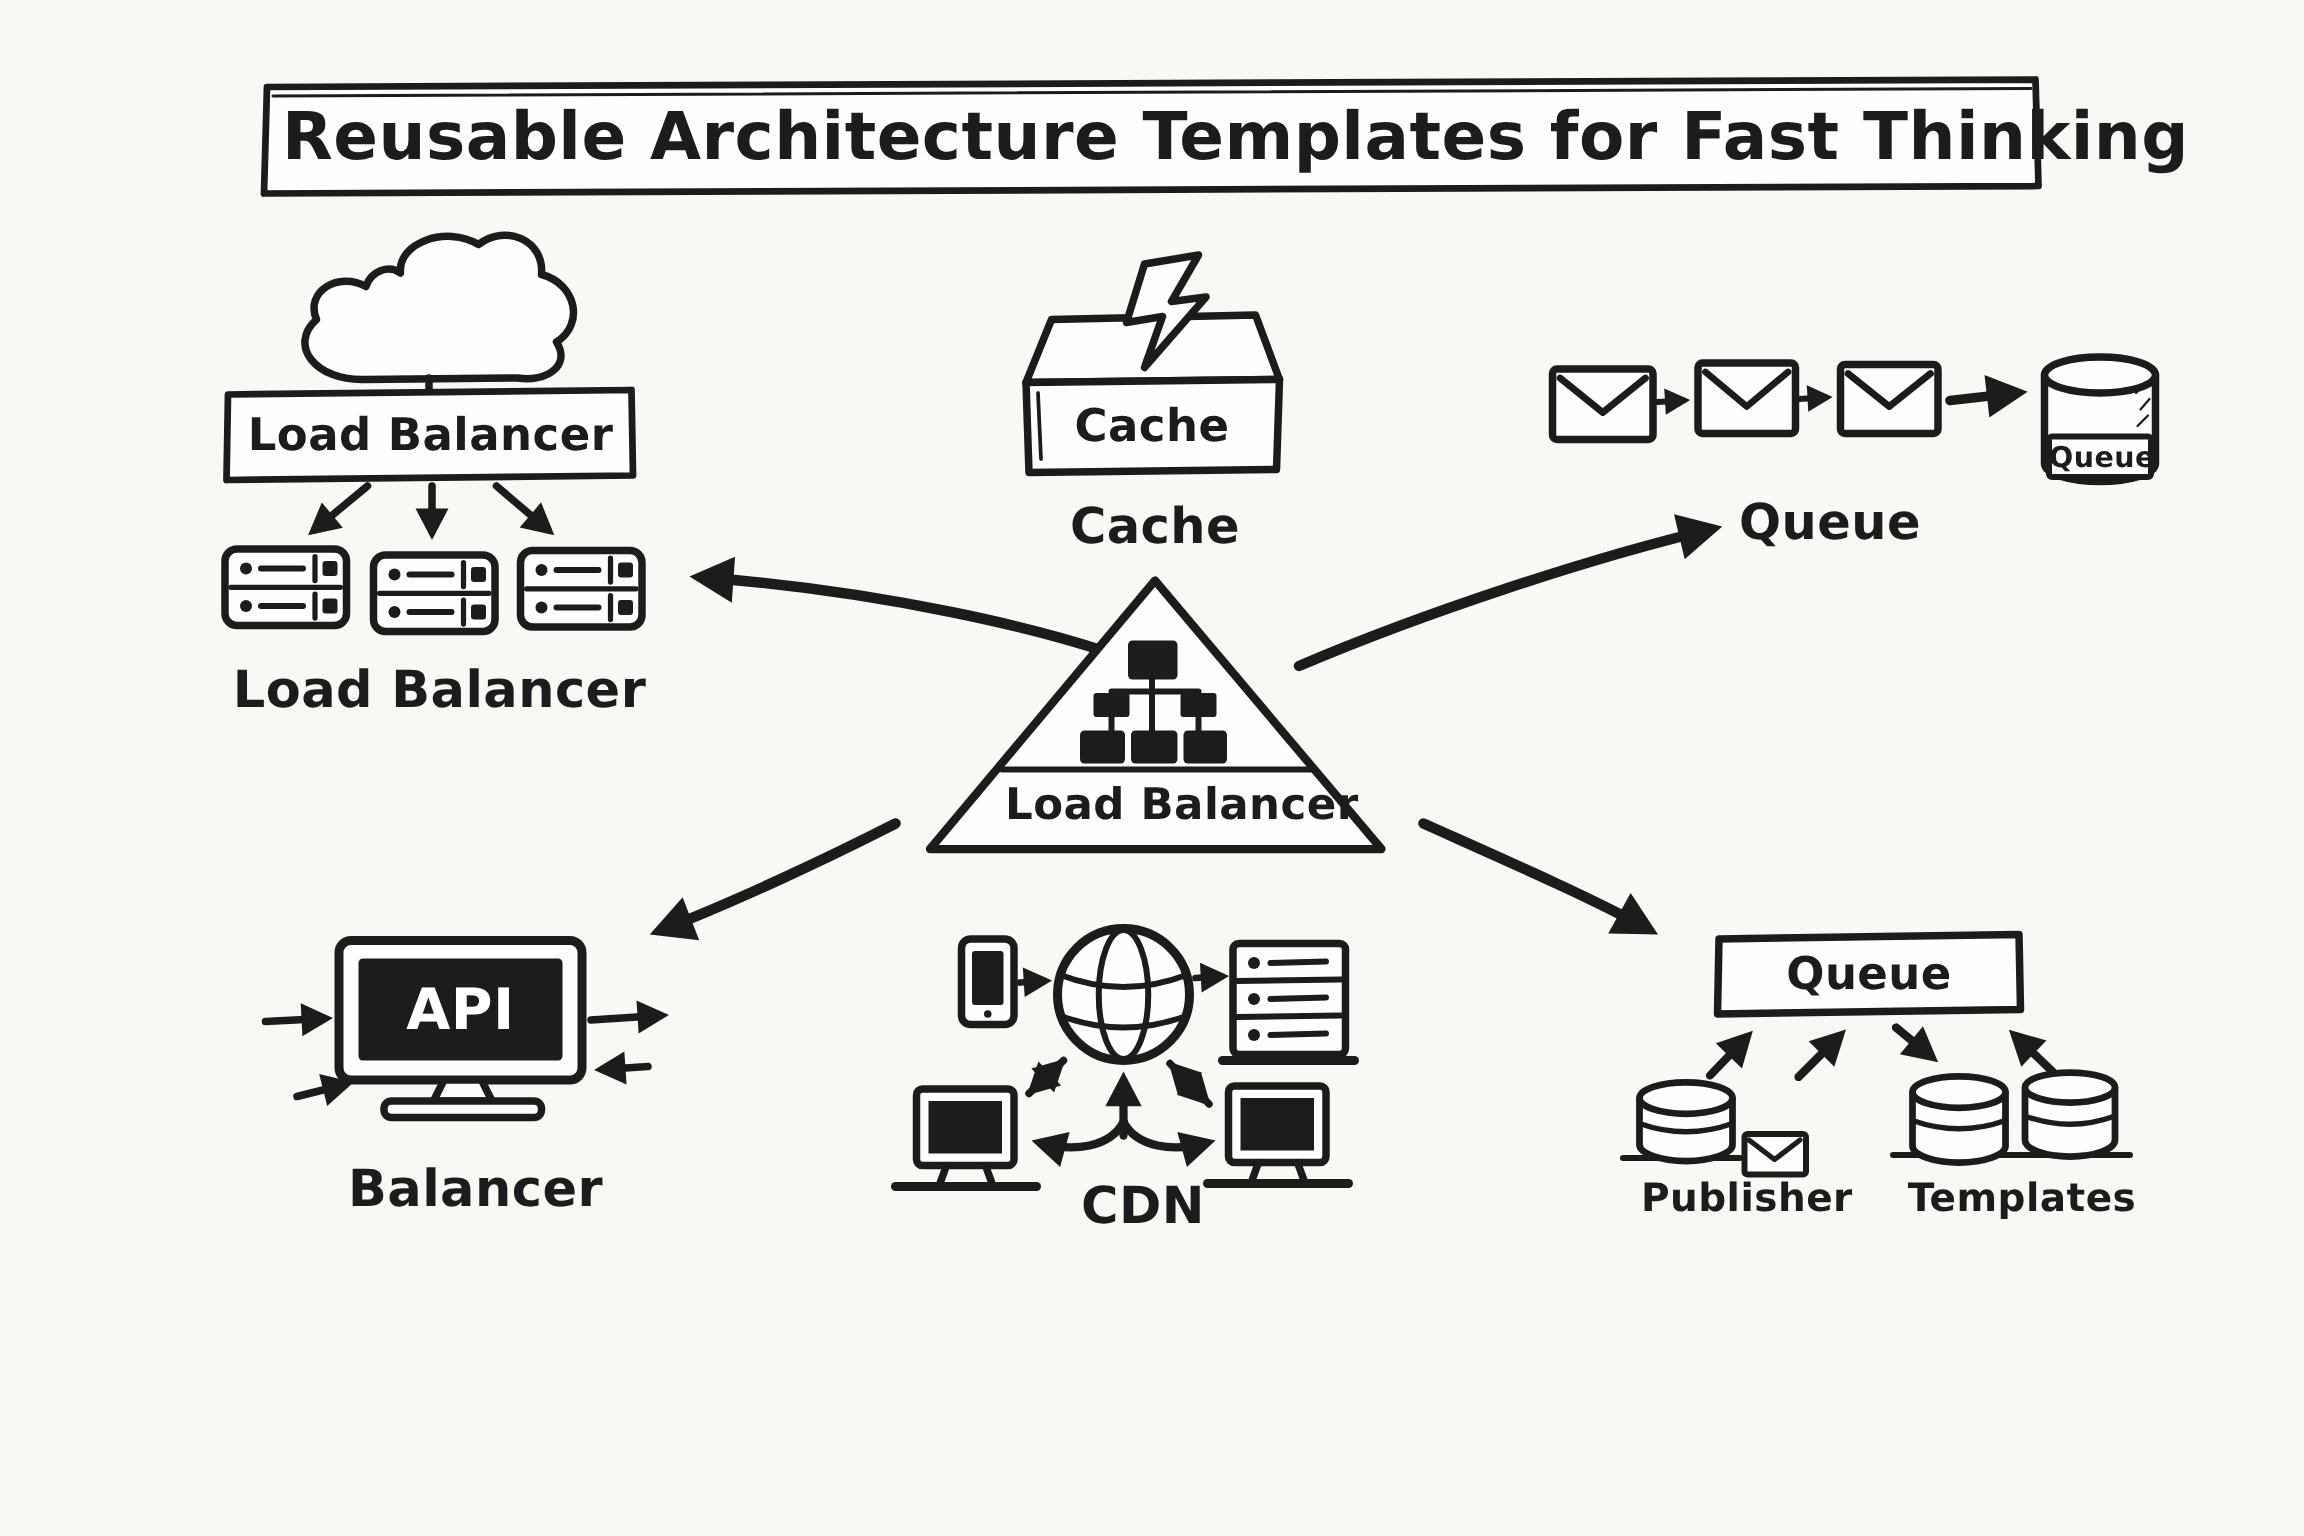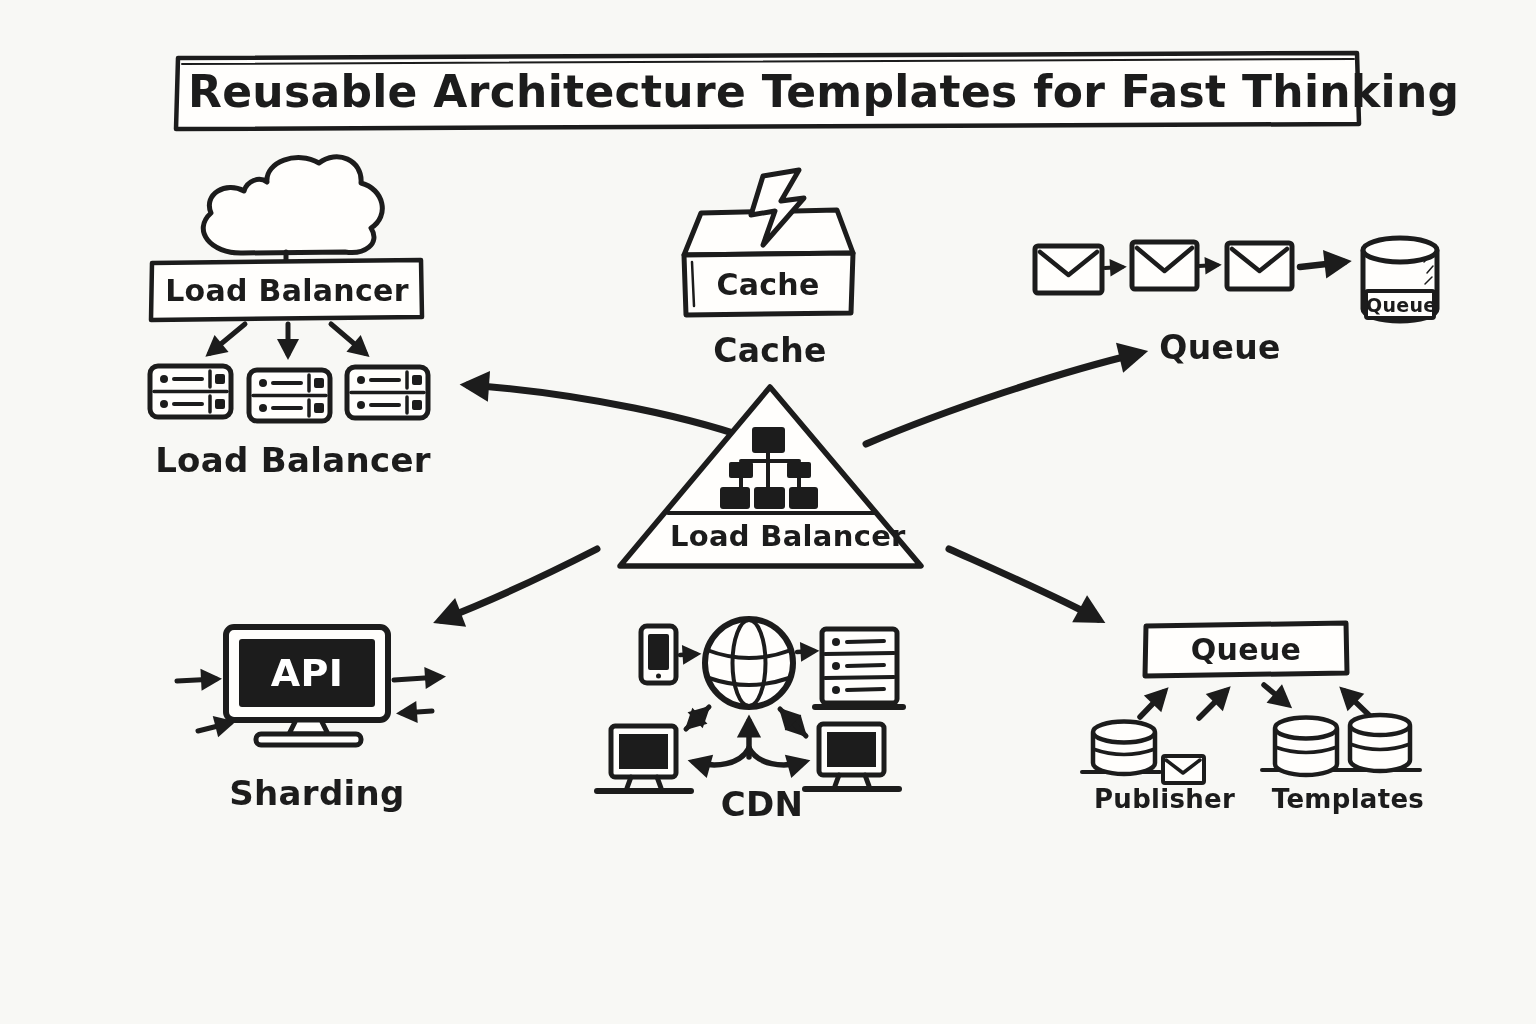--- a/index.html
+++ b/index.html
@@ -254,19 +254,19 @@
 
   <div class="label t-title">Reusable Architecture Templates for Fast Thinking</div>
   <div class="label t-lb-box">Load Balancer</div>
   <div class="label t-lb-cap">Load Balancer</div>
   <div class="label t-cache-box">Cache</div>
   <div class="label t-cache-cap">Cache</div>
   <div class="label t-q-cyl">Queue</div>
   <div class="label t-q-cap">Queue</div>
   <div class="label t-pyr">Load Balancer</div>
   <div class="label t-api">API</div>
-  <div class="label t-shard-cap">Sharding</div>
+  <div class="label t-shard-cap">Balancer</div>
   <div class="label t-cdn-cap">CDN</div>
   <div class="label t-topic">Queue</div>
   <div class="label t-pub">Publisher</div>
   <div class="label t-sub">Templates</div>
 
 </div>
 
 </body></html>

